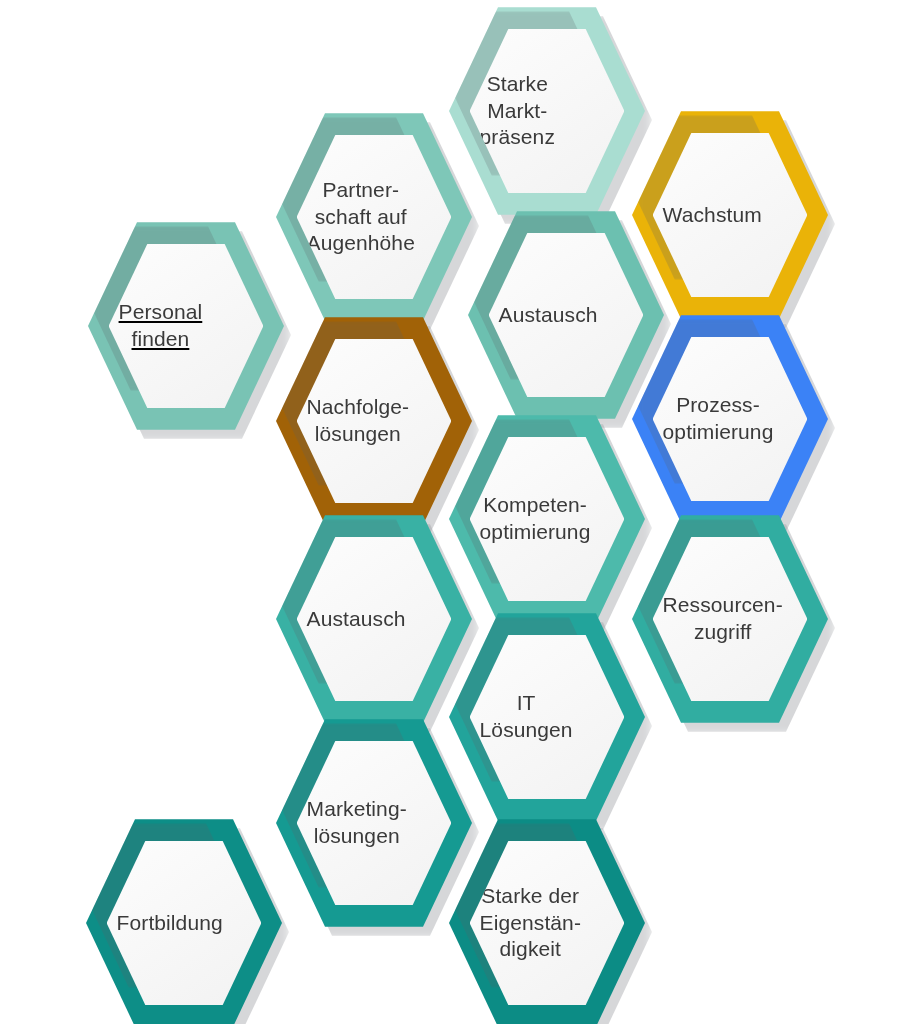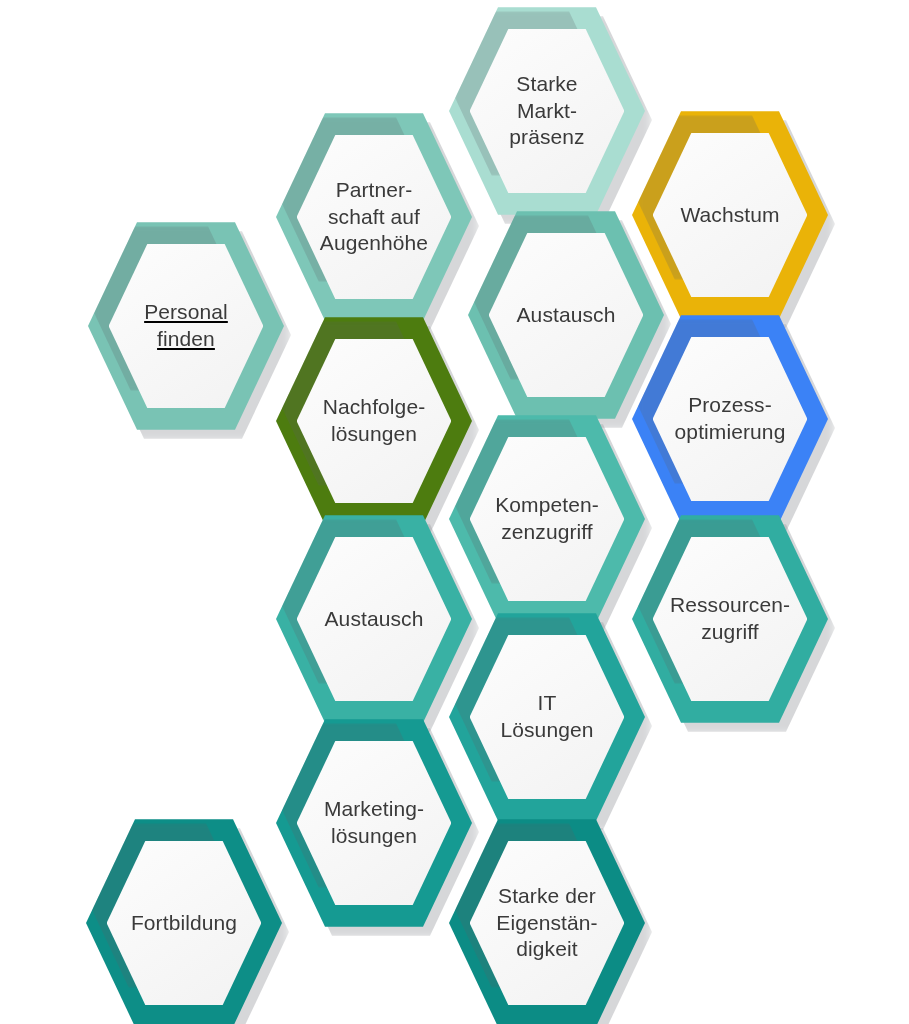--- a/index.html
+++ b/index.html
@@ -54,21 +54,21 @@
 
   
   .hex-inner {
     position: relative;
     width: 79%;
     height: 79%;
     clip-path: polygon(25% 1.5%, 75% 1.5%, 100% 50%, 75% 98.5%, 25% 98.5%, 0% 50%);
     background: linear-gradient(145deg, #fdfdfd 0%, #f7f7f7 55%, #f2f2f2 100%);
     display: flex;
     align-items: center;
-    justify-content: center;
+    justify-content: flex-start;
     text-align: center;
   }
 
   .hex-inner-shadow {
     position: absolute;
     left: 4px;
     top: 5px;
     width: 79%;
     height: 79%;
     clip-path: polygon(25% 1.5%, 75% 1.5%, 100% 50%, 75% 98.5%, 25% 98.5%, 0% 50%);
@@ -135,21 +135,21 @@
       <div class="hex-shadow"></div>
       <div class="hex-outer" style="background: rgb(108, 192, 176);">
         <div class="hex-inner-shadow"></div>
         <div class="hex-inner">
           <div class="hex-label">Austausch</div>
         </div>
       </div>
     </div>
     <div class="hex-cell" style="left: 276px; top: 314px; z-index: 15;">
       <div class="hex-shadow"></div>
-      <div class="hex-outer" style="background: #4d7c0f;">
+      <div class="hex-outer" style="background: #a16207;">
         <div class="hex-inner-shadow"></div>
         <div class="hex-inner">
           <div class="hex-label">Nachfolge-
 lösungen</div>
         </div>
       </div>
     </div>
     <div class="hex-cell" style="left: 632px; top: 312px; z-index: 16;">
       <div class="hex-shadow"></div>
       <div class="hex-outer" style="background: #3b82f6;">
@@ -159,21 +159,21 @@
 optimierung</div>
         </div>
       </div>
     </div>
     <div class="hex-cell" style="left: 449px; top: 412px; z-index: 17;">
       <div class="hex-shadow"></div>
       <div class="hex-outer" style="background: rgb(77, 186, 171);">
         <div class="hex-inner-shadow"></div>
         <div class="hex-inner">
           <div class="hex-label">Kompeten-
-zenzugriff</div>
+optimierung</div>
         </div>
       </div>
     </div>
     <div class="hex-cell" style="left: 276px; top: 512px; z-index: 18;">
       <div class="hex-shadow"></div>
       <div class="hex-outer" style="background: rgb(57, 177, 164);">
         <div class="hex-inner-shadow"></div>
         <div class="hex-inner">
           <div class="hex-label">Austausch</div>
         </div>

